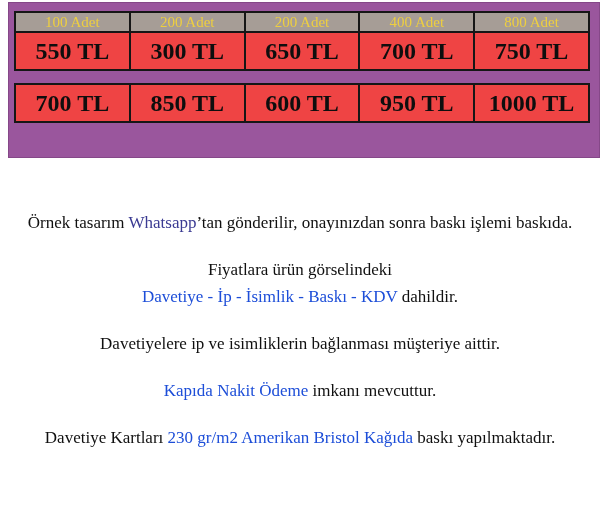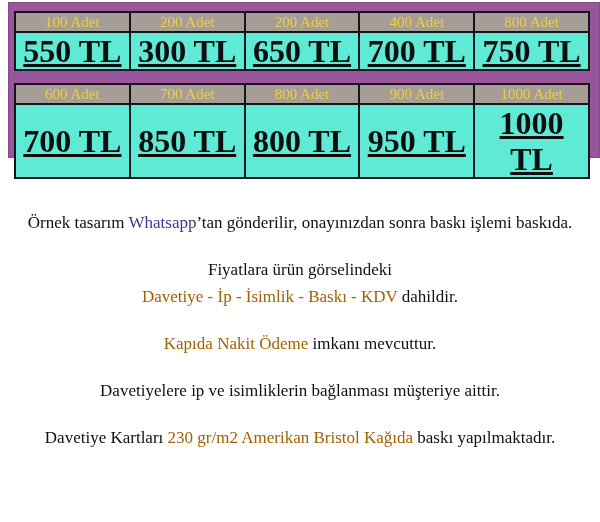--- a/index.html
+++ b/index.html
@@ -31,38 +31,37 @@
     overflow: hidden;
   }
   .qty-row td {
     background: #A69D96;
     color: #EECF3F;
     font-size: 15px;
     height: 20px;
     line-height: 17px;
   }
   .price-row td {
-    background: #5eead4;
+    background: #ef4444;
     color: #0E0E0E;
-    font-size: 32px;
+    font-size: 24px;
     font-weight: bold;
     height: 37px;
     line-height: 36px;
-    text-decoration: underline;
   }
   
   .notes {
     padding-top: 31px;
     text-align: center;
     font-size: 17px;
     line-height: 27px;
     color: #101010;
   }
   .notes p { margin: 20px 0; white-space: nowrap; }
-  .red { color: #a16207; }
+  .red { color: #1d4ed8; }
   .wa  { color: #3A3A92; }
 </style>
 </head>
 <body>
 
 <div class="price-panel">
   <table class="price-table">
     <tbody>
         <tr class="qty-row">
       <td>100 Adet</td>
@@ -76,41 +75,34 @@
       <td>300 TL</td>
       <td>650 TL</td>
       <td>700 TL</td>
       <td>750 TL</td>
     </tr>
   </tbody>
     </table>
 
   <table class="price-table second">
     <tbody>
-        <tr class="qty-row">
-      <td>600 Adet</td>
-      <td>700 Adet</td>
-      <td>800 Adet</td>
-      <td>900 Adet</td>
-      <td>1000 Adet</td>
-    </tr>
     <tr class="price-row">
       <td>700 TL</td>
       <td>850 TL</td>
-      <td>800 TL</td>
+      <td>600 TL</td>
       <td>950 TL</td>
       <td>1000 TL</td>
     </tr>
   </tbody>
     </table>
 </div>
 
 <div class="notes">
   <p><span>Örnek tasarım </span><span class="wa">Whatsapp</span><span>’tan gönderilir, onayınızdan sonra baskı işlemi baskıda.</span></p>
 
   <p><span>Fiyatlara ürün görselindeki</span><br><span class="red">Davetiye - İp - İsimlik - Baskı - KDV</span><span> dahildir.</span></p>
 
+  <p><span>Davetiyelere ip ve isimliklerin bağlanması müşteriye aittir.</span></p>
+
   <p><span class="red">Kapıda Nakit Ödeme</span><span> imkanı mevcuttur.</span></p>
-
-  <p><span>Davetiyelere ip ve isimliklerin bağlanması müşteriye aittir.</span></p>
 
   <p><span>Davetiye Kartları </span><span class="red">230 gr/m2 Amerikan Bristol Kağıda</span><span> baskı yapılmaktadır.</span><br></p>
 </div>
 
 </body></html>

